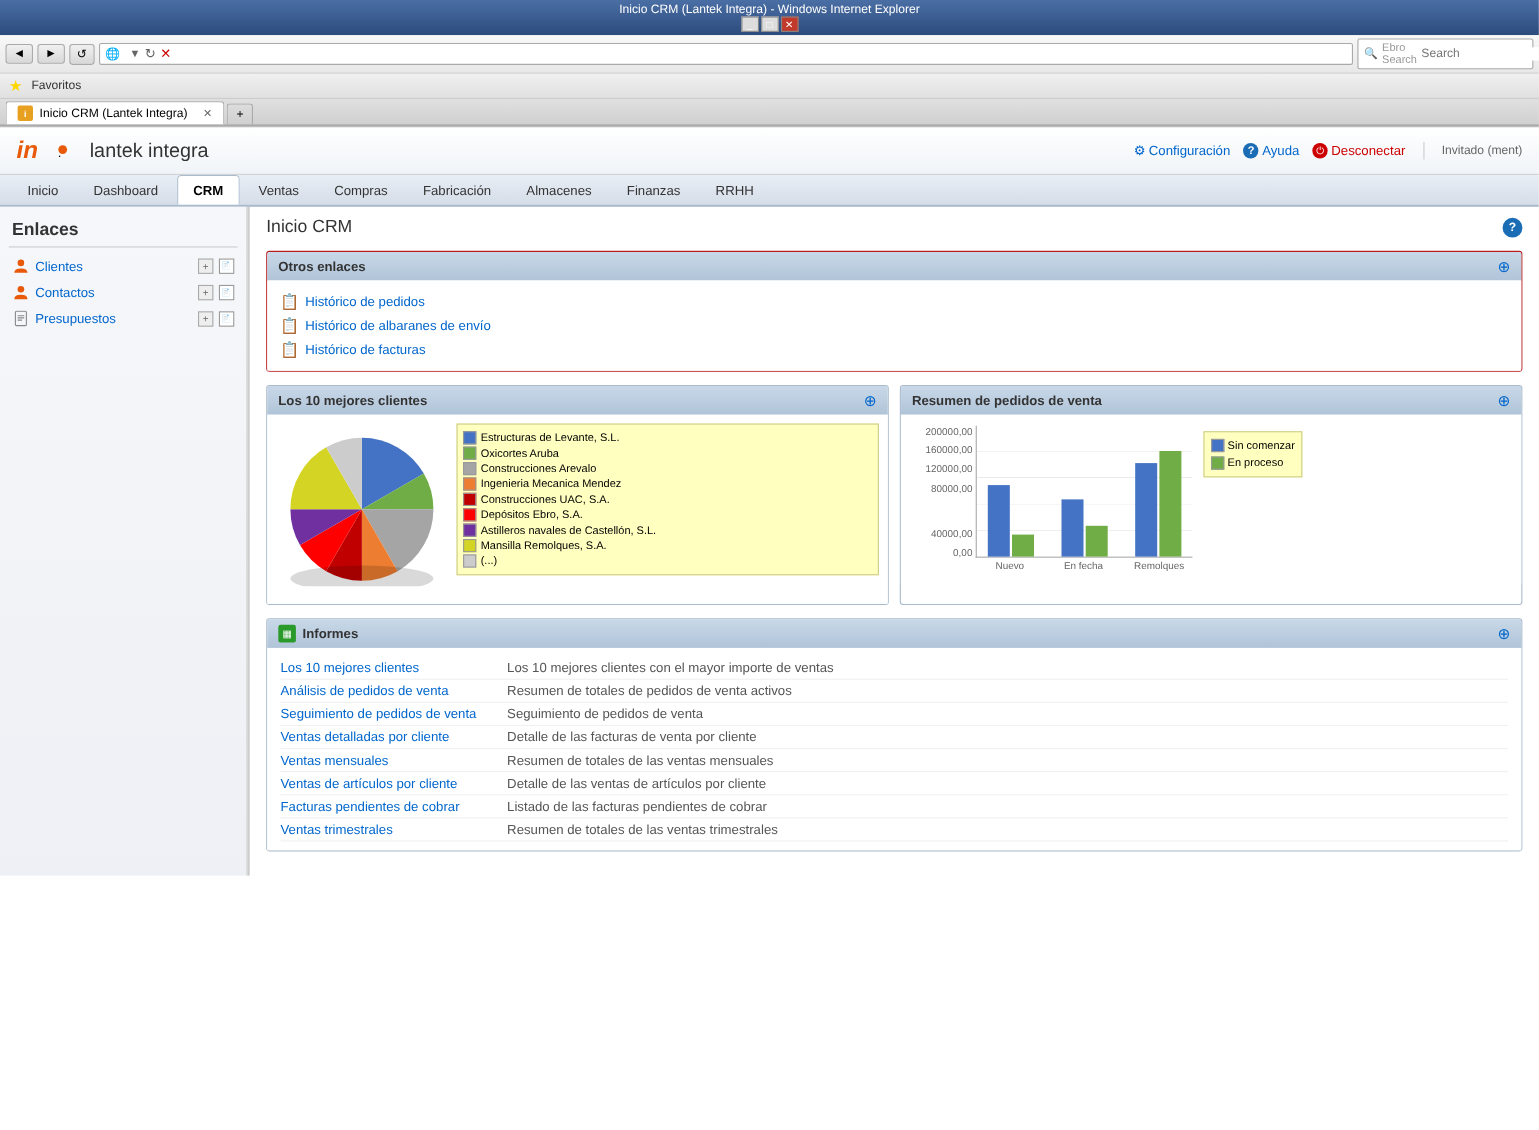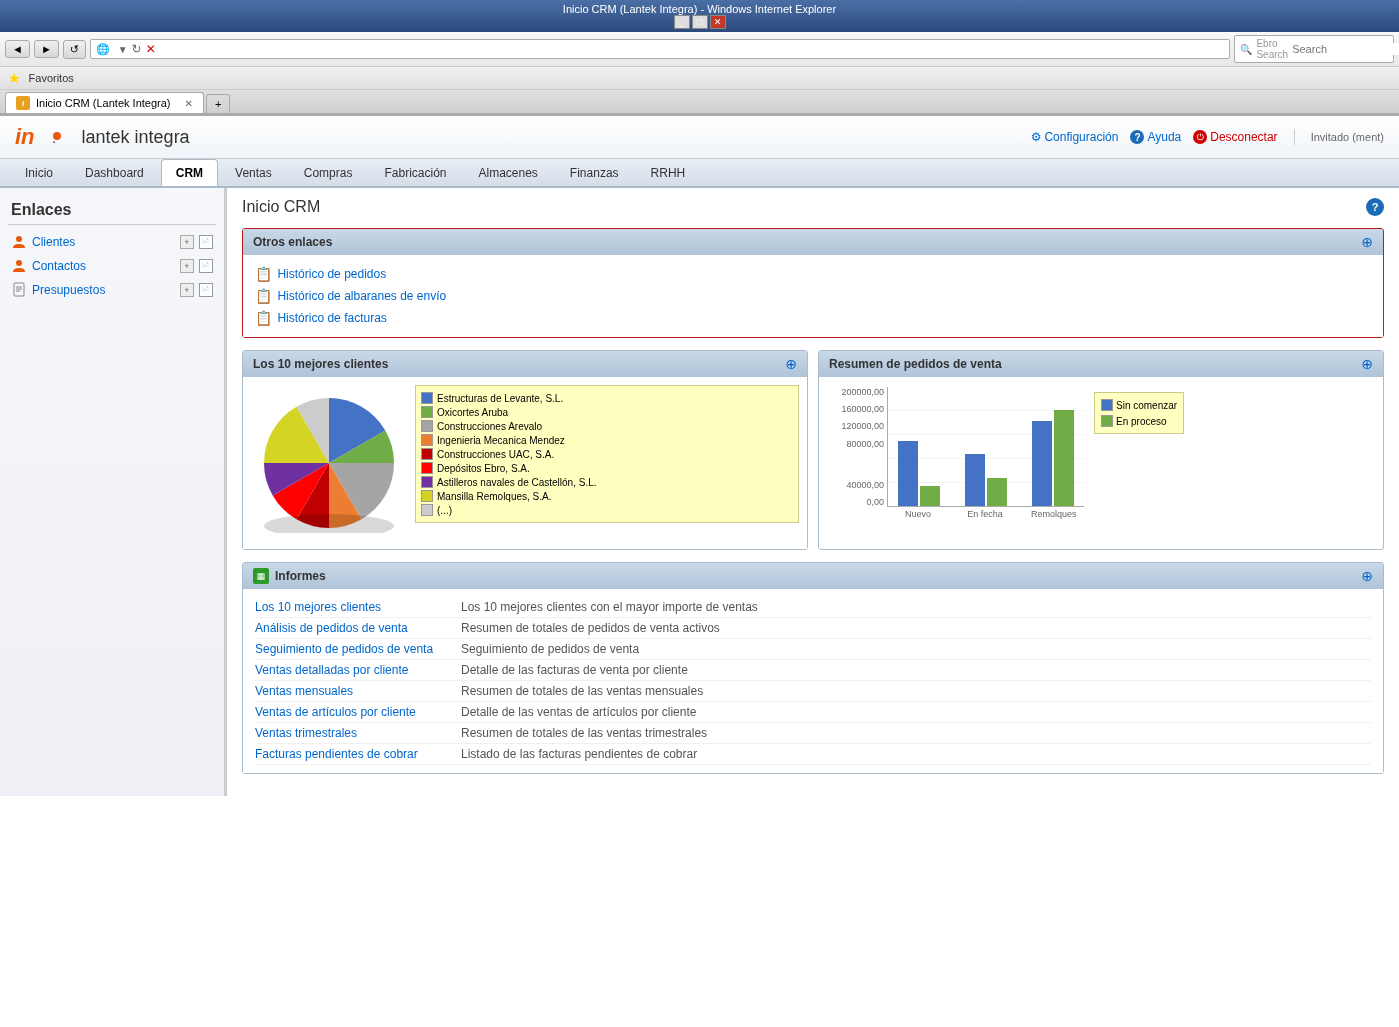--- a/index.html
+++ b/index.html
@@ -414,25 +414,25 @@
           </div>
           <div class="informe-row">
             <a class="informe-link">Ventas mensuales</a>
             <span class="informe-desc">Resumen de totales de las ventas mensuales</span>
           </div>
           <div class="informe-row">
             <a class="informe-link">Ventas de artículos por cliente</a>
             <span class="informe-desc">Detalle de las ventas de artículos por cliente</span>
           </div>
           <div class="informe-row">
+            <a class="informe-link">Facturas pendientes de cobrar</a>
+            <span class="informe-desc">Listado de las facturas pendientes de cobrar</span>
+          </div>
+          <div class="informe-row">
             <a class="informe-link">Ventas trimestrales</a>
             <span class="informe-desc">Resumen de totales de las ventas trimestrales</span>
           </div>
-          <div class="informe-row">
-            <a class="informe-link">Facturas pendientes de cobrar</a>
-            <span class="informe-desc">Listado de las facturas pendientes de cobrar</span>
-          </div>
 
         </div>
       </div>
     </div>
   </div>
 </div>
 
 </body></html>

